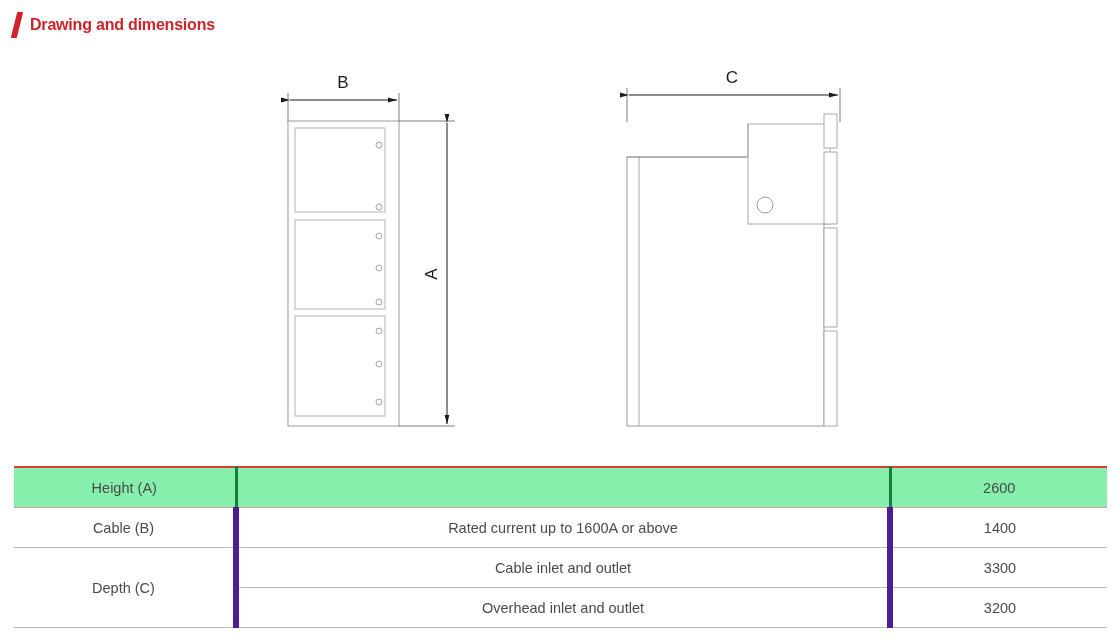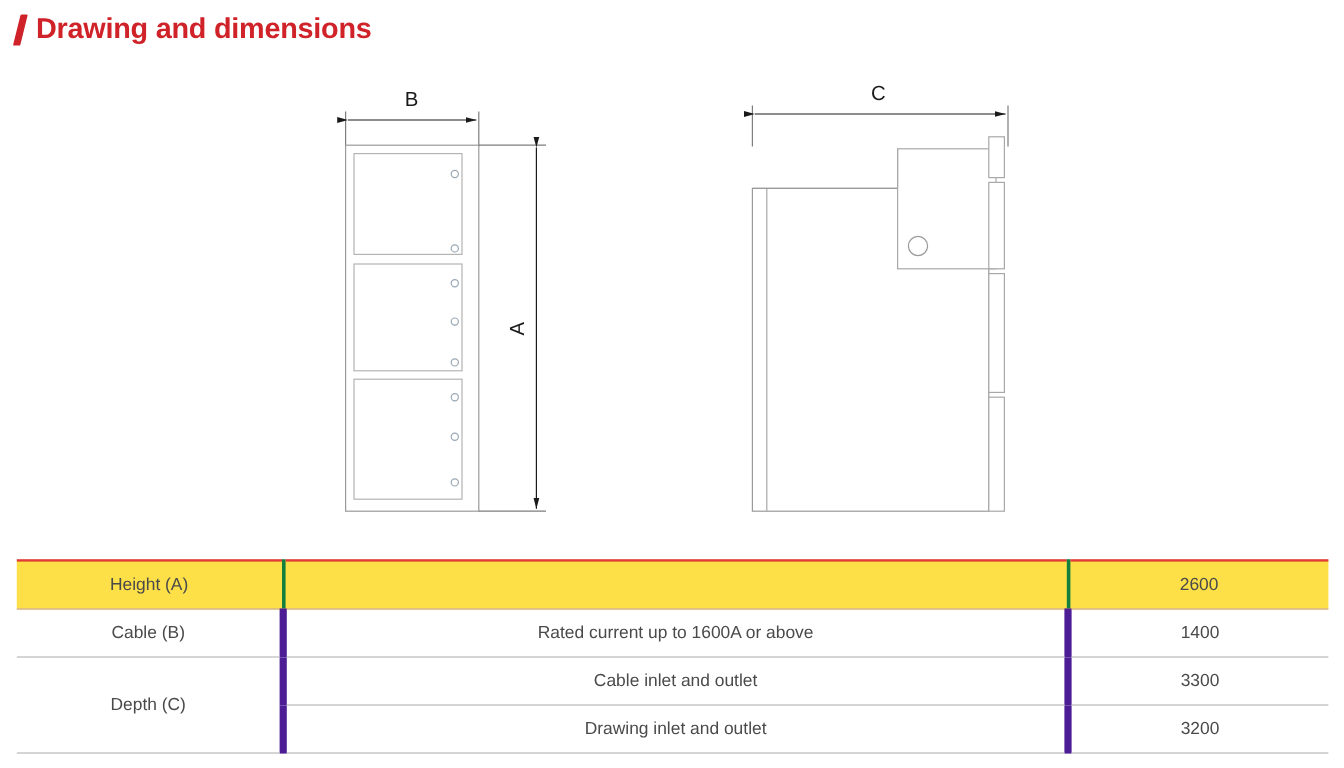--- a/index.html
+++ b/index.html
@@ -27,21 +27,21 @@
   }
   .title-slash {
     display: inline-block;
     width: 6px;
     height: 26px;
     background: #cf2229;
     transform: skewX(-14deg);
     border-radius: 1px;
   }
   .title-text {
-    font-size: 24px;
+    font-size: 16px;
     font-weight: bold;
     color: #cf2229;
     letter-spacing: -0.2px;
     line-height: 26px;
     white-space: nowrap;
   }
 
   
   .drawings {
     position: absolute;
@@ -81,21 +81,21 @@
     border-bottom: 1px solid #b9b9b9;
     text-align: center;
     vertical-align: middle;
     height: 39px;
     padding: 0 6px;
   }
   table.dim-table td.sep-left {
     border-left: 6px solid #4c1d95;
   }
   tr.head-row td {
-    background: #fde047;
+    background: #86efac;
     border-top: 2.5px solid #e03b36;
     border-bottom: 1px solid #cfa9a1;
     margin-top: 36px;
   }
   tr.head-row td.sep-left {
     border-left: 3px solid #15803d;
   }
   td.span-label { border-bottom: 1px solid #b9b9b9; }
 </style>
 </head>
@@ -192,18 +192,18 @@
         <td>Cable (B)</td>
         <td class="sep-left">Rated current up to 1600A or above</td>
         <td class="sep-left">1400</td>
       </tr>
       <tr>
         <td rowspan="2" class="span-label">Depth (C)</td>
         <td class="sep-left">Cable inlet and outlet</td>
         <td class="sep-left">3300</td>
       </tr>
       <tr>
-        <td class="sep-left">Drawing inlet and outlet</td>
+        <td class="sep-left">Overhead inlet and outlet</td>
         <td class="sep-left">3200</td>
       </tr>
     </tbody>
   </table>
 </div>
 
 </body></html>

